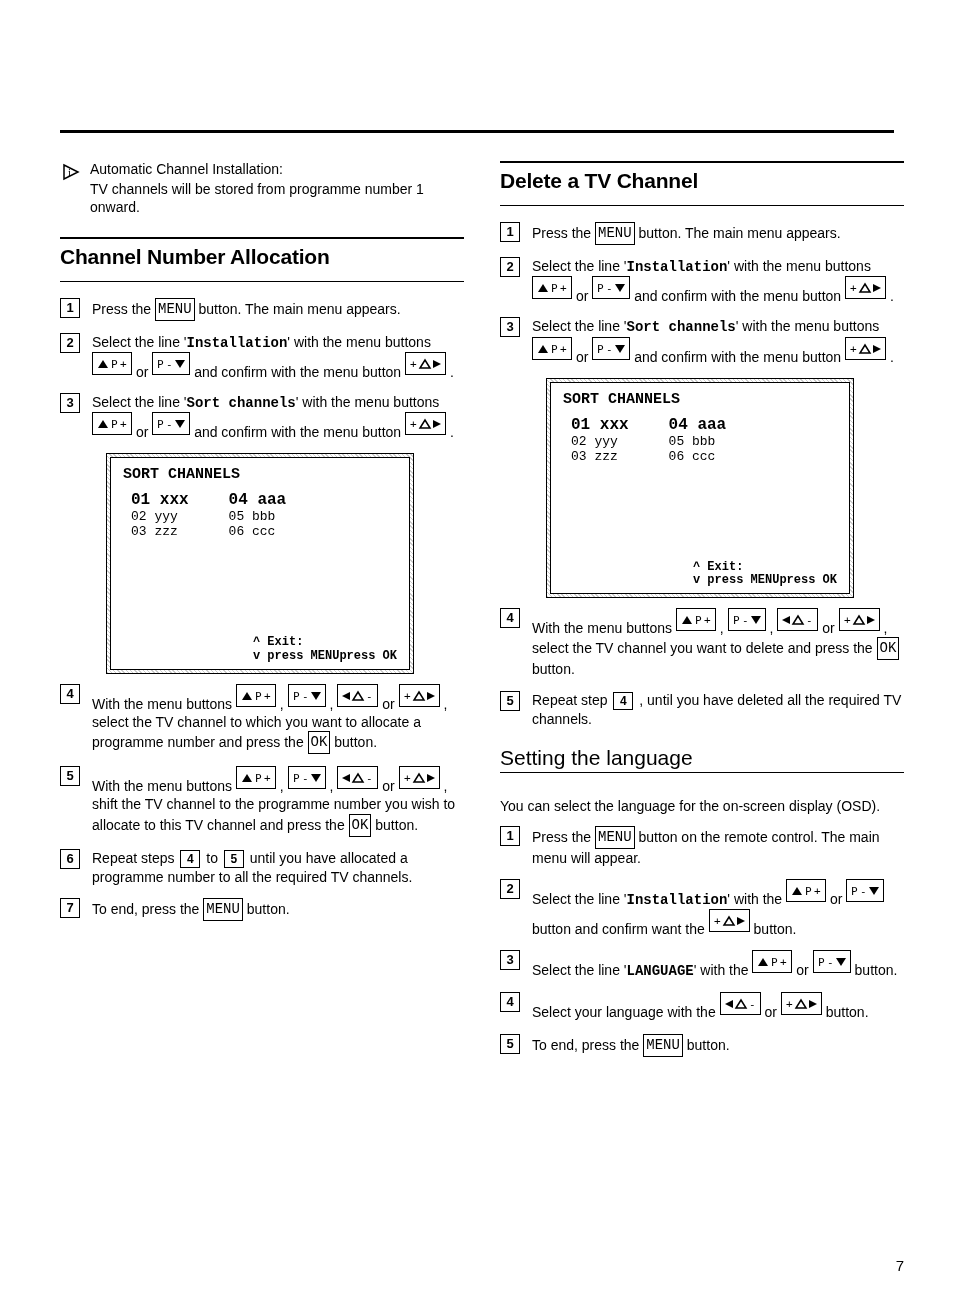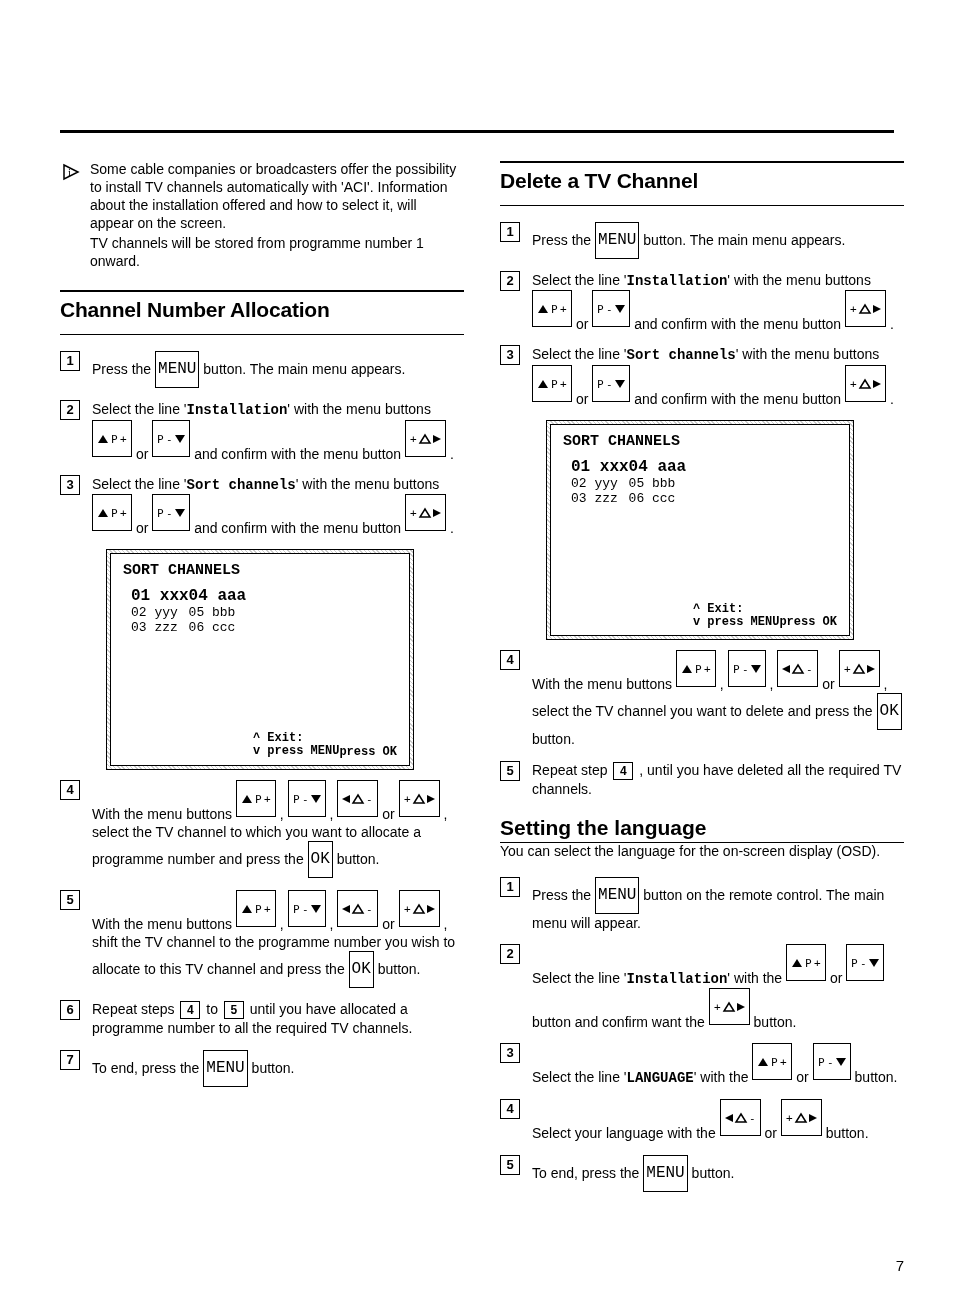--- a/index.html
+++ b/index.html
@@ -42,24 +42,24 @@
     font-size: 21px;
     font-weight: bold;
     border-top: 2px solid #000;
     border-bottom: 1px solid #000;
     padding: 6px 0 12px 0;
     margin: 18px 0 16px 0;
     letter-spacing: -0.2px;
   }
   h2.minor {
     font-size: 21px;
-    font-weight: bold;
+    font-weight: normal;
     border-bottom: 1px solid #000;
     padding: 4px 0 2px 0;
-    margin: 14px 0 0 0;
+    margin: 14px 0 25px 0;
   }
   h2.first { margin-top: 0; }
   ol.steps {
     list-style: none;
     padding: 0;
     margin: 0;
   }
   ol.steps > li {
     position: relative;
     padding-left: 32px;
@@ -76,22 +76,22 @@
     line-height: 18px;
     text-align: center;
     font-size: 13px;
     font-family: inherit;
     font-weight: bold;
   }
   .btn {
     display: inline-block;
     border: 1px solid #000;
     font-family: "Courier New", monospace;
-    font-size: 16px;
-    padding: 11px 2px;
+    font-size: 14px;
+    padding: 4px 2px;
     line-height: 13px;
     vertical-align: 1px;
   }
   .btn.sym svg { display:block; }
   .mono { font-family: "Courier New", monospace; font-weight: bold; }
 
   .screen {
     margin: 10px 0 10px 46px;
     width: 300px;
     border: 1px solid #000;
@@ -103,20 +103,21 @@
     background: #fff;
     border: 1px solid #000;
     padding: 8px 12px 6px 12px;
     font-family: "Courier New", monospace;
     font-size: 13px;
   }
   .screen-title { font-weight: bold; margin-bottom: 8px; font-size: 15px; }
   .screen-list {
     display: flex;
     margin: 4px 0 12px 8px;
+    gap: 40px;
   }
   .screen-col div:first-child { font-size: 16px; font-weight: bold; }
   .screen-spacer { height: 85px; }
   .screen-footer { display: flex; justify-content: flex-end; font-weight: bold; font-size: 12px; }
   .screen-footer .left-col div { line-height: 1.1; }
 
   .inline-stepnum {
     border: 1.5px solid #000;
     display: inline-block;
     width: 18px;
@@ -172,21 +173,21 @@
     <div class="col">
 
       <div class="intro-block">
         <div class="intro-icon">
           <svg width="22" height="22">
               <polygon points="4,4 18,11 4,18" fill="none" stroke="#000" stroke-width="1.5"></polygon>
               <text x="8" y="15" font-size="11" font-family="serif">i</text>
             </svg>
         </div>
         <div class="intro-text">
-          <p>Some cable companies or broadcasters offer the possibility to install TV channels automatically with 'ACI'. Information about the installation offered and how to select it, will appear on the screen.</p>
+          <p>Automatic Channel Installation:</p>
           <p>TV channels will be stored from programme number 1 onward.</p>
         </div>
       </div>
 
       <h2 class="major">Channel Number Allocation</h2>
 
       <ol class="steps">
         <li>
           <span class="stepnum">1</span>
           <span>Press the </span>
@@ -413,21 +414,21 @@
 
         <li>
           <span class="stepnum">5</span>
           <span>Repeat step </span>
           <span class="inline-stepnum">4</span>
           <span>, until you have deleted all the required TV channels.</span>
         </li>
       </ol>
 
       <h2 class="minor">Setting the language</h2>
-      <p style="margin-bottom:16px">You can select the language for the on-screen display (OSD).</p>
+      <p style="margin-bottom:10px">You can select the language for the on-screen display (OSD).</p>
 
       <ol class="steps">
         <li>
           <span class="stepnum">1</span>
           <span>Press the </span>
           <span class="btn">MENU</span>
           <span> button on the remote control. The main menu will appear.</span>
         </li>
 
         <li>

